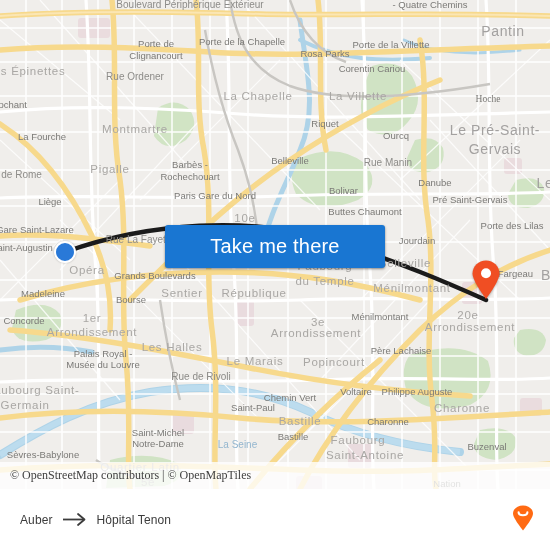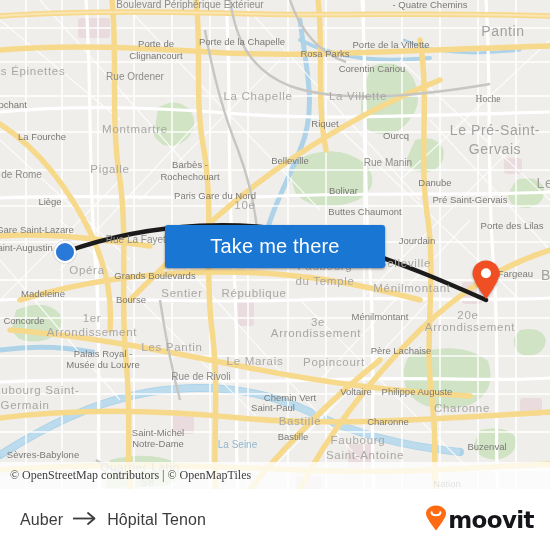--- a/index.html
+++ b/index.html
@@ -118,22 +118,22 @@
     width: 550px; height: 61px;
     background: #ffffff;
     display: flex;
     align-items: center;
     justify-content: space-between;
     padding: 0 16px 0 20px;
     box-sizing: border-box;
   }
   #route-summary {
     display: flex;
-    align-items: flex-start;
-    font-size: 16px;
+    align-items: flex-end;
+    font-size: 12px;
     color: #3c3c3c;
     letter-spacing: .1px;
   }
   #route-arrow-icon {
     margin: 0 9px;
     display: inline-flex;
     align-items: center;
     color: #3c3c3c;
   }
   #moovit-logo {
@@ -298,21 +298,21 @@
         <div class="maplabel poi" style="left: 190px; top: 165px;">Barbès -</div>
         <div class="maplabel poi" style="left: 190px; top: 177px;">Rochechouart</div>
         <div class="maplabel poi" style="left: 290px; top: 161px;">Belleville</div>
         <div class="maplabel road" style="left: 388px; top: 163px;">Rue Manin</div>
         <div class="maplabel poi" style="left: 50px; top: 202px;">Liège</div>
         <div class="maplabel poi" style="left: 215px; top: 196px;">Paris Gare du Nord</div>
         <div class="maplabel poi" style="left: 322px; top: 191px; padding-left: 43px;">Bolivar</div>
         <div class="maplabel poi" style="left: 435px; top: 183px;">Danube</div>
         <div class="maplabel poi" style="left: 470px; top: 200px;">Pré Saint-Gervais</div>
         <div class="maplabel big" style="left: 545px; top: 184px;">Le</div>
-        <div class="maplabel place" style="left: 245px; top: 205px;">10e</div>
+        <div class="maplabel place" style="left: 245px; top: 218px;">10e</div>
         <div class="maplabel poi" style="left: 365px; top: 212px;">Buttes Chaumont</div>
         <div class="maplabel poi" style="left: 35px; top: 230px;">Gare Saint-Lazare</div>
         <div class="maplabel road" style="left: 140px; top: 240px;">Rue La Fayette</div>
         <div class="maplabel poi" style="left: 512px; top: 226px;">Porte des Lilas</div>
         <div class="maplabel poi" style="left: 22px; top: 248px;">Saint-Augustin</div>
         <div class="maplabel poi" style="left: 417px; top: 241px;">Jourdain</div>
         <div class="maplabel place" style="left: 87px; top: 270px;">Opéra</div>
         <div class="maplabel poi" style="left: 155px; top: 276px;">Grands Boulevards</div>
         <div class="maplabel place" style="left: 325px; top: 266px;">Faubourg</div>
         <div class="maplabel place" style="left: 325px; top: 281px;">du Temple</div>
@@ -325,34 +325,34 @@
         <div class="maplabel place" style="left: 254px; top: 293px;">République</div>
         <div class="maplabel big" style="left: 546px; top: 276px;">B</div>
         <div class="maplabel poi" style="left: 24px; top: 321px;">Concorde</div>
         <div class="maplabel place" style="left: 92px; top: 318px; text-align: right;">1er</div>
         <div class="maplabel place" style="left: 92px; top: 332px;">Arrondissement</div>
         <div class="maplabel place" style="left: 318px; top: 322px;">3e</div>
         <div class="maplabel place" style="left: 316px; top: 333px;">Arrondissement</div>
         <div class="maplabel poi" style="left: 380px; top: 317px;">Ménilmontant</div>
         <div class="maplabel place" style="left: 468px; top: 315px;">20e</div>
         <div class="maplabel place" style="left: 470px; top: 327px;">Arrondissement</div>
-        <div class="maplabel place" style="left: 172px; top: 347px;">Les Pantin</div>
+        <div class="maplabel place" style="left: 172px; top: 347px;">Les Halles</div>
         <div class="maplabel place" style="left: 255px; top: 361px;">Le Marais</div>
         <div class="maplabel poi" style="left: 401px; top: 351px;">Père Lachaise</div>
         <div class="maplabel poi" style="left: 103px; top: 354px;">Palais Royal -</div>
         <div class="maplabel poi" style="left: 103px; top: 365px;">Musée du Louvre</div>
         <div class="maplabel place" style="left: 334px; top: 362px;">Popincourt</div>
         <div class="maplabel road" style="left: 201px; top: 377px;">Rue de Rivoli</div>
         <div class="maplabel poi" style="left: 356px; top: 392px;">Voltaire</div>
         <div class="maplabel poi" style="left: 417px; top: 392px;">Philippe Auguste</div>
         <div class="maplabel place" style="left: 462px; top: 408px;">Charonne</div>
         <div class="maplabel place" style="left: 33px; top: 390px;">Faubourg Saint-</div>
         <div class="maplabel place" style="left: 25px; top: 405px;">Germain</div>
         <div class="maplabel poi" style="left: 290px; top: 398px;">Chemin Vert</div>
-        <div class="maplabel poi" style="left: 253px; top: 408px; margin-left: 20px;">Saint-Paul</div>
+        <div class="maplabel poi" style="left: 253px; top: 408px;">Saint-Paul</div>
         <div class="maplabel poi" style="left: 388px; top: 422px;">Charonne</div>
         <div class="maplabel poi" style="left: 158px; top: 433px;">Saint-Michel</div>
         <div class="maplabel poi" style="left: 158px; top: 444px;">Notre-Dame</div>
         <div class="maplabel water" style="left: 231px; top: 445px;">La Seine</div>
         <div class="maplabel place" style="left: 300px; top: 421px;">Bastille</div>
         <div class="maplabel poi" style="left: 293px; top: 437px;">Bastille</div>
         <div class="maplabel place" style="left: 358px; top: 440px;">Faubourg</div>
         <div class="maplabel place" style="left: 365px; top: 455px;">Saint-Antoine</div>
         <div class="maplabel poi" style="left: 487px; top: 447px;">Buzenval</div>
         <div class="maplabel poi" style="left: 43px; top: 455px;">Sèvres-Babylone</div>
@@ -394,16 +394,15 @@
     </div>
 
     <div id="moovit-logo">
       <span>
         <svg width="22" height="26" viewBox="0 0 22 26" aria-hidden="true">
           <path d="M11 25.5 C 11 25.5, 21 13.5, 21 8.6 C 21 3.9, 16.5 0.4, 11 0.4
                    C 5.5 0.4, 1 3.9, 1 8.6 C 1 13.5, 11 25.5, 11 25.5 Z" fill="#ff6a13"></path>
           <path d="M6.6 7.2 C 6.6 11.2, 15.4 11.2, 15.4 7.2" fill="none" stroke="#ffffff" stroke-width="2.1" stroke-linecap="round"></path>
         </svg>
       </span>
-      <span id="moovit-wordmark">moovit</span>
     </div>
   </div>
 </div>
 
 </body></html>

